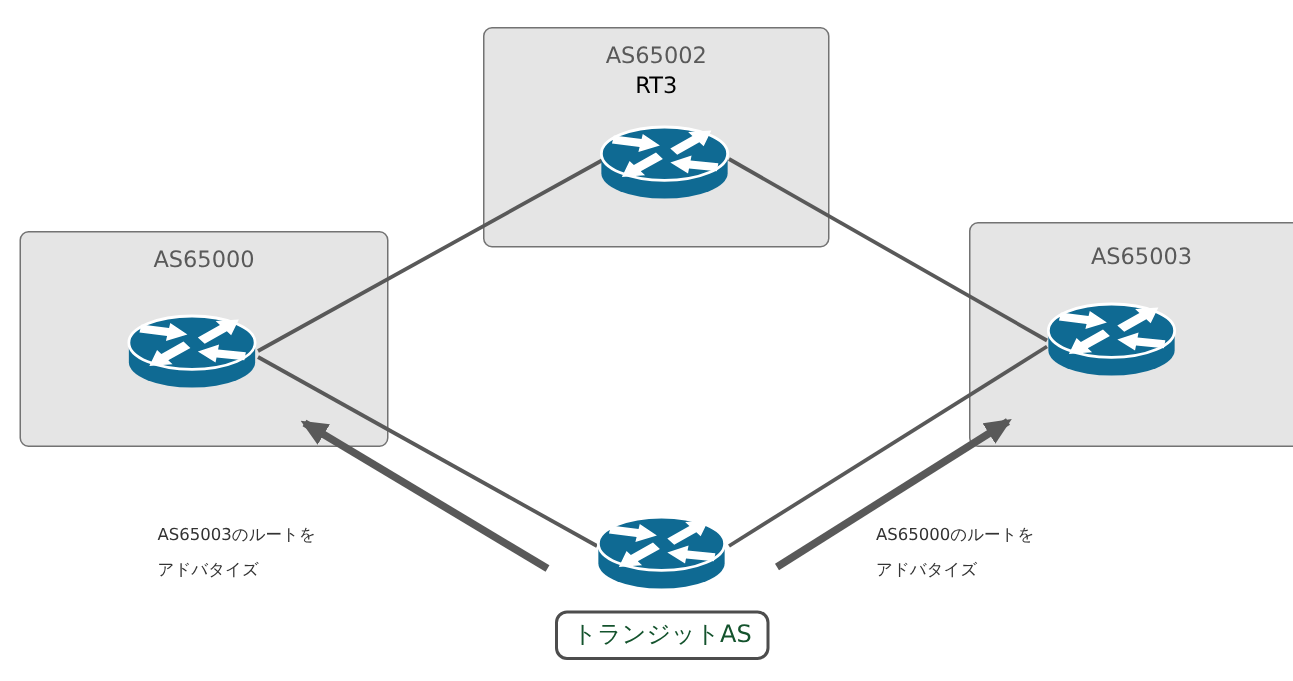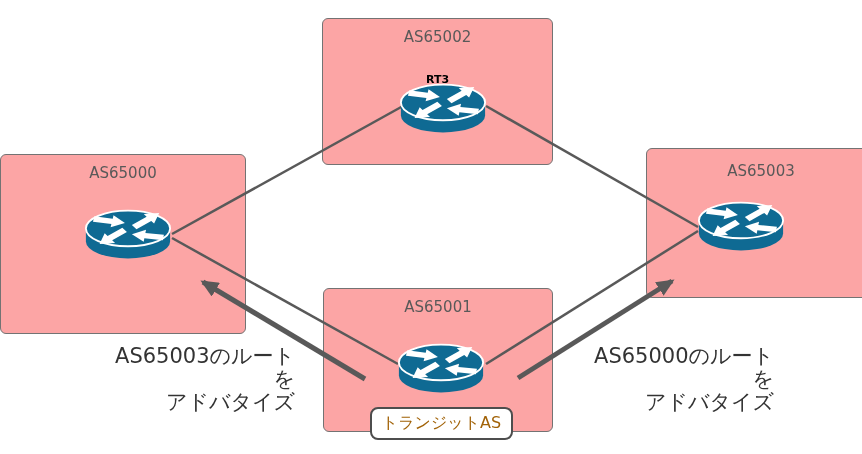--- a/index.html
+++ b/index.html
@@ -5,44 +5,44 @@
   :root{
     --router-fill:#0f6a93; --wire:#595959; --box-border:#737373;
     --as-label:#595959; --rt-label:#000000; --annotation-text:#333333; --badge-border:#4d4d4d;
   }
   html,body{margin:0;padding:0;background:#ffffff;}
   .canvas{
     position:relative; width:862px; height:454px; background:#ffffff; overflow:hidden;
     font-family:"DejaVu Sans","Liberation Sans",sans-serif;
   }
   .as-box{
-    position:absolute; background:#fca5a5; border:1.5px solid var(--box-border);
+    position:absolute; background:#e5e5e5; border:1.5px solid var(--box-border);
     border-radius:6px; box-sizing:border-box; z-index:1;
   }
   .as-label{
     position:absolute; top:9px; left:0; right:0; text-align:center;
     font-size:15px; color:var(--as-label); z-index:4;
   }
   .rt-label{
     position:absolute; top:29px; left:0; right:0; text-align:center;
-    font-size:11px; font-weight:700; color:var(--rt-label); z-index:4;margin-top:25px;
+    font-size:15px; font-weight:400; color:var(--rt-label); z-index:4;
   }
   #wires{position:absolute; left:0; top:0; z-index:2;}
   #wires line{stroke:var(--wire); stroke-width:2.5;}
   #wires line.thick{stroke-width:5;}
   .router{position:absolute; width:92px; height:58px; z-index:3;}
   .annotation{
-    position:absolute; width:190px; text-align:right; font-size:21px; line-height:23px;
+    position:absolute; width:190px; text-align:left; font-size:11px; line-height:23px;
     color:var(--annotation-text); z-index:4;
   }
   .badge{
     position:absolute; left:370px; top:407px; width:143px; height:33px;
     background:#ffffff; border:2px solid var(--badge-border); border-radius:8px;
     box-sizing:border-box; display:flex; align-items:center; justify-content:center;
-    font-size:16px; color:#a16207; z-index:5;
+    font-size:16px; color:#14532d; z-index:5;
   }
 </style>
 </head>
 <body>
 
 <div class="canvas">
 
   <svg width="0" height="0" style="position:absolute" aria-hidden="true">
     <defs>
       <symbol id="router-sym" viewBox="0 0 96 62">
@@ -67,32 +67,28 @@
         <path d="M0,0 L3.6,1.6 L0,3.2 Z" fill="var(--wire)"></path>
       </marker>
     </defs>
   </svg>
 
   <div class="as-box" style="left:322px; top:18px; width:231px; height:147px;">
     <div class="as-label">AS65002</div>
     <div class="rt-label">RT3</div>
   </div>
 
-  <div class="as-box" style="left:0; top:154px; width:246px; height:180px;">
+  <div class="as-box" style="left:13px; top:154px; width:246px; height:144px;">
     <div class="as-label">AS65000</div>
   </div>
 
   <div class="as-box" style="left:646px; top:148px; width:230px; height:150px;">
     <div class="as-label" style="top:13px">AS65003</div>
   </div>
 
-  <div class="as-box" style="left:323px; top:288px; width:230px; height:144px;">
-    <div class="as-label">AS65001</div>
-    <div class="rt-label">RT2</div>
-  </div>
 
   <svg id="wires" width="862" height="454">
     <line x1="172" y1="234" x2="403" y2="106"></line>
     <line x1="486" y1="106" x2="698" y2="227"></line>
     <line x1="172" y1="238" x2="398" y2="364"></line>
     <line x1="486" y1="364" x2="698" y2="231"></line>
     <line class="thick" x1="365" y1="379" x2="203" y2="282" marker-end="url(#arrowhead)"></line>
     <line class="thick" x1="518" y1="378" x2="672" y2="281" marker-end="url(#arrowhead)"></line>
   </svg>
 

